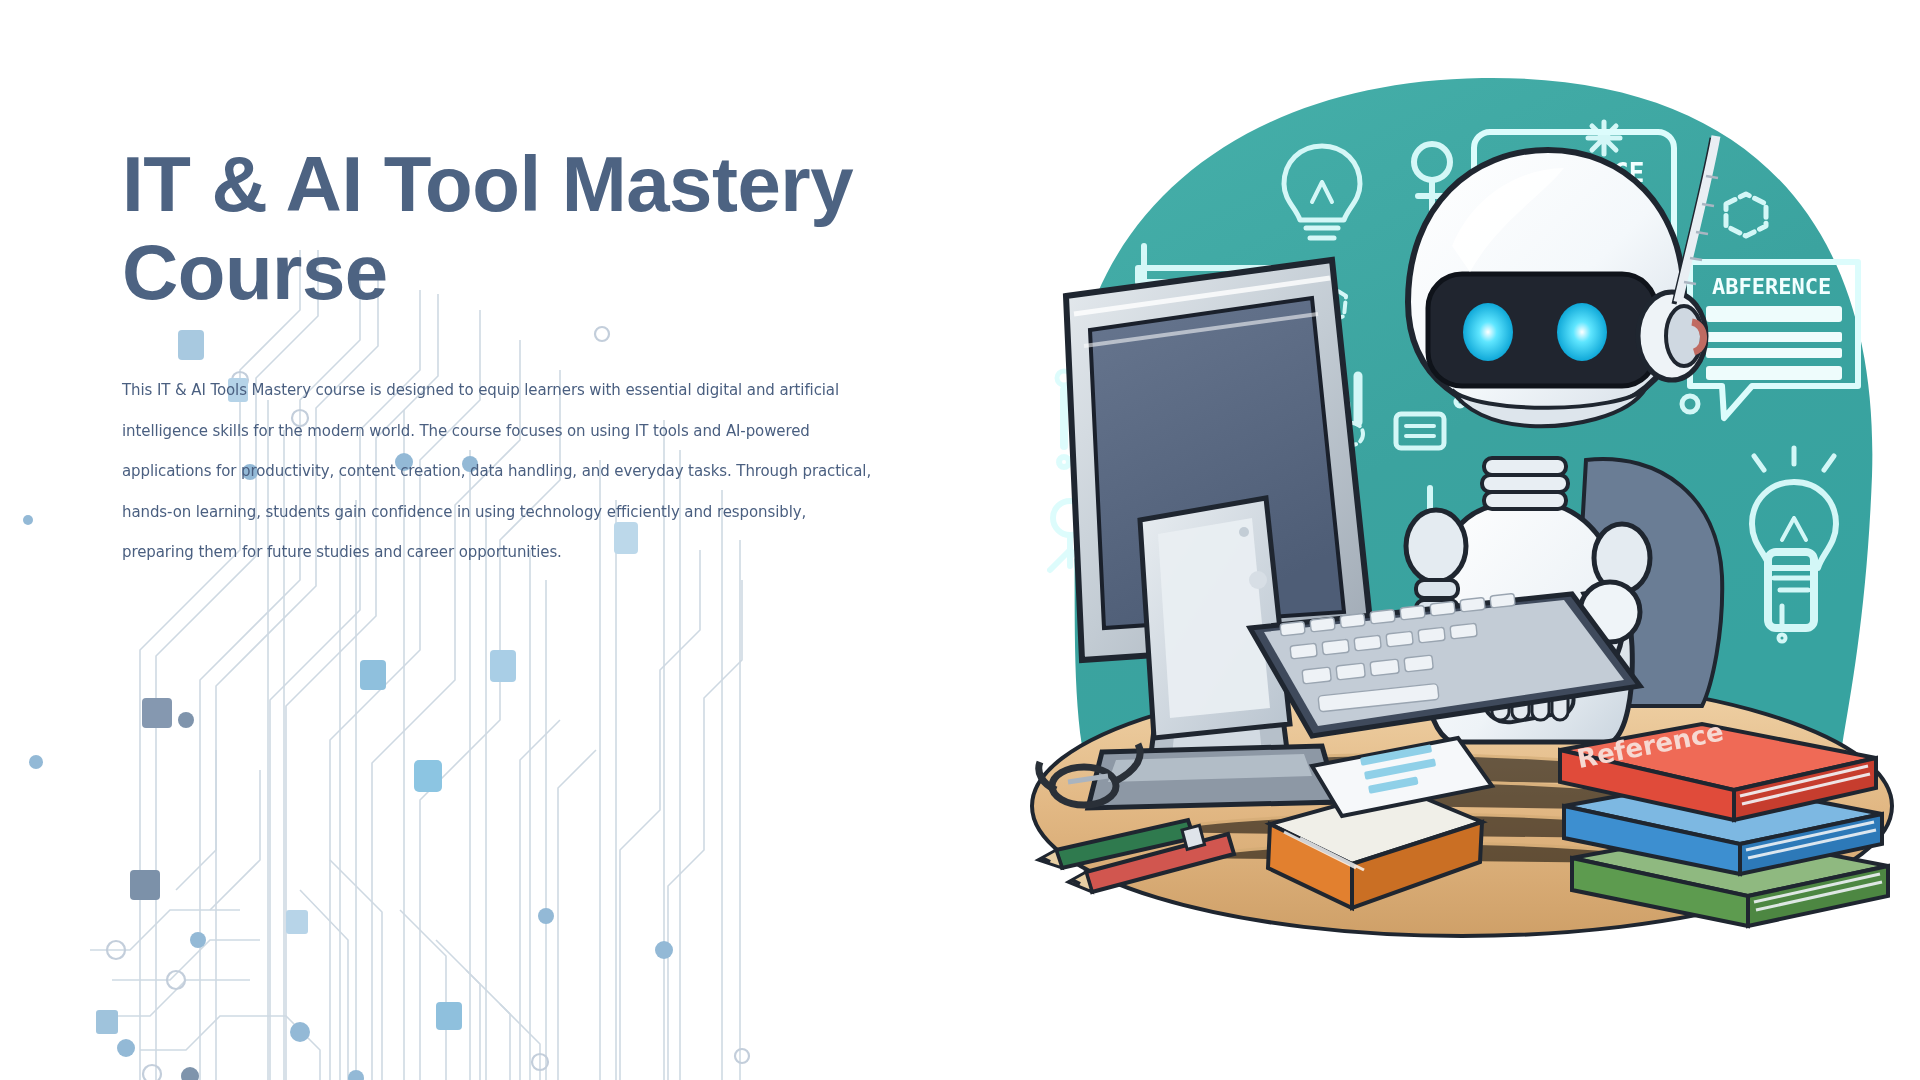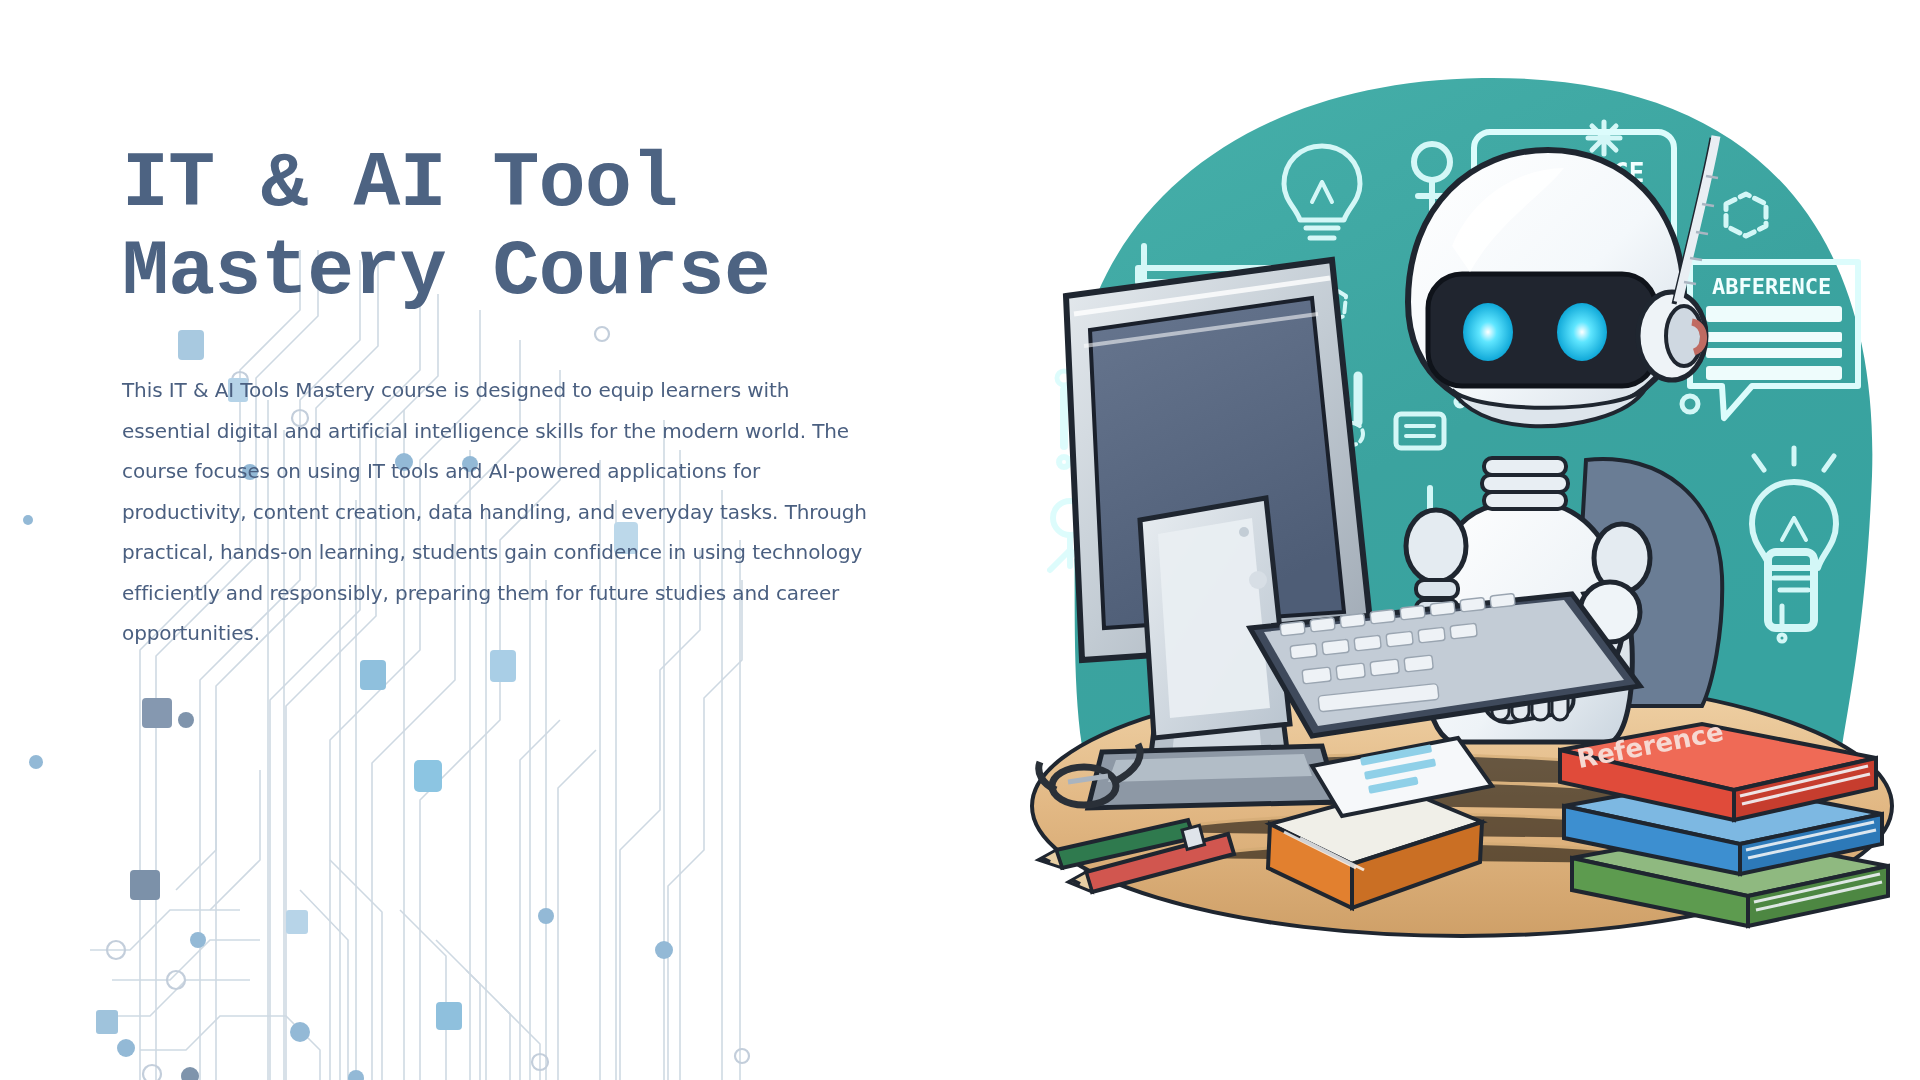--- a/index.html
+++ b/index.html
@@ -33,33 +33,33 @@
   
   .text-col {
     position: absolute;
     left: 122px;
     top: 140px;
     width: 760px;
     z-index: 3;
   }
 
   .course-title {
-    font-family: Liberation Mono, monospace;
+    font-family: Liberation Sans, sans-serif;
     font-size: 78px;
     line-height: 1.13;
     font-weight: bold;
     letter-spacing: -0.5px;
     color: #4d6382;
   }
 
   .course-desc {
     margin-top: 54px;
     width: 750px;
     font-family: "DejaVu Sans", sans-serif;
-    font-size: 20px;
+    font-size: 15px;
     line-height: 40.5px;
     font-weight: 400;
     color: #4a5f80;
     letter-spacing: -0.1px;
   }
 
   
   .illustration {
     position: absolute;
     left: 1012px;

